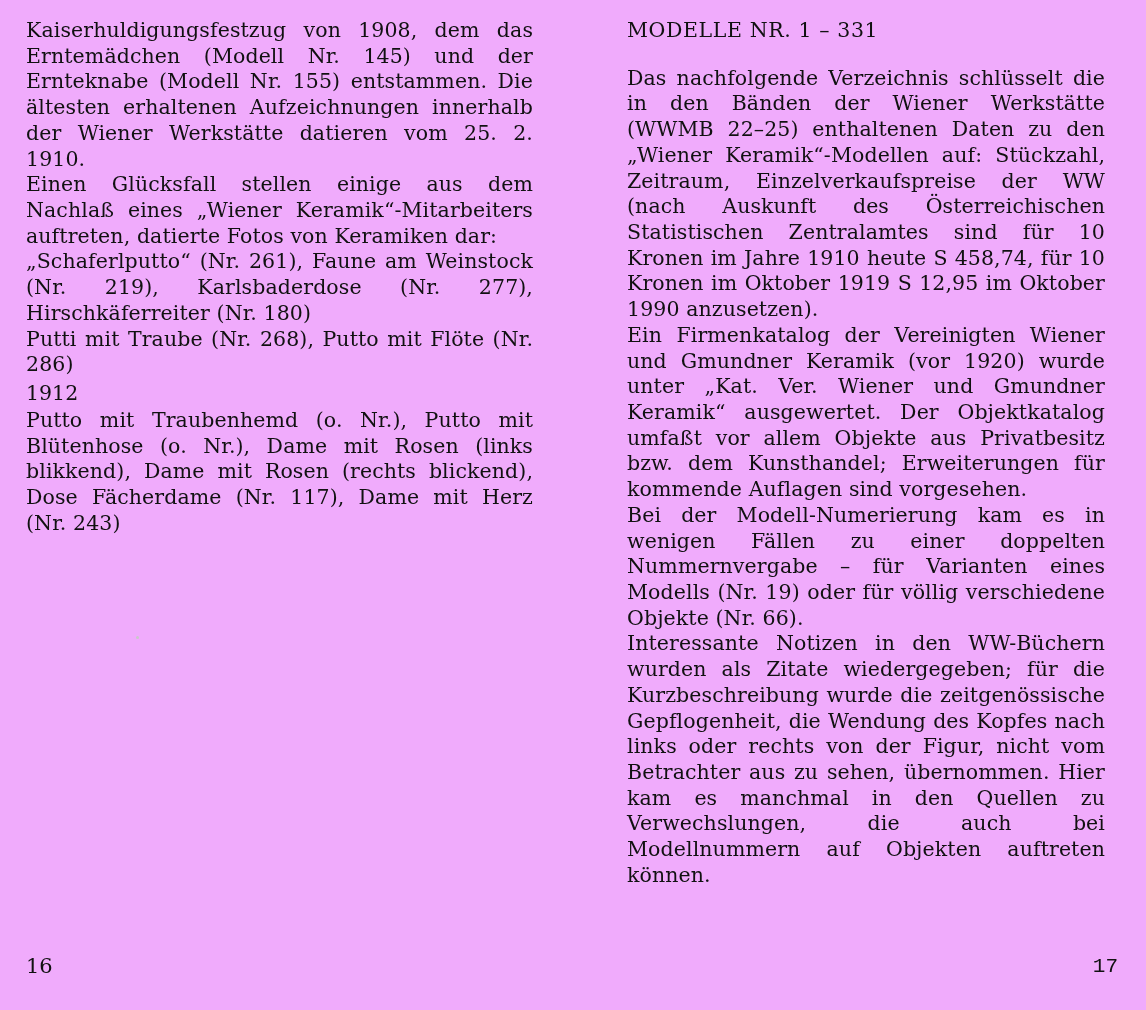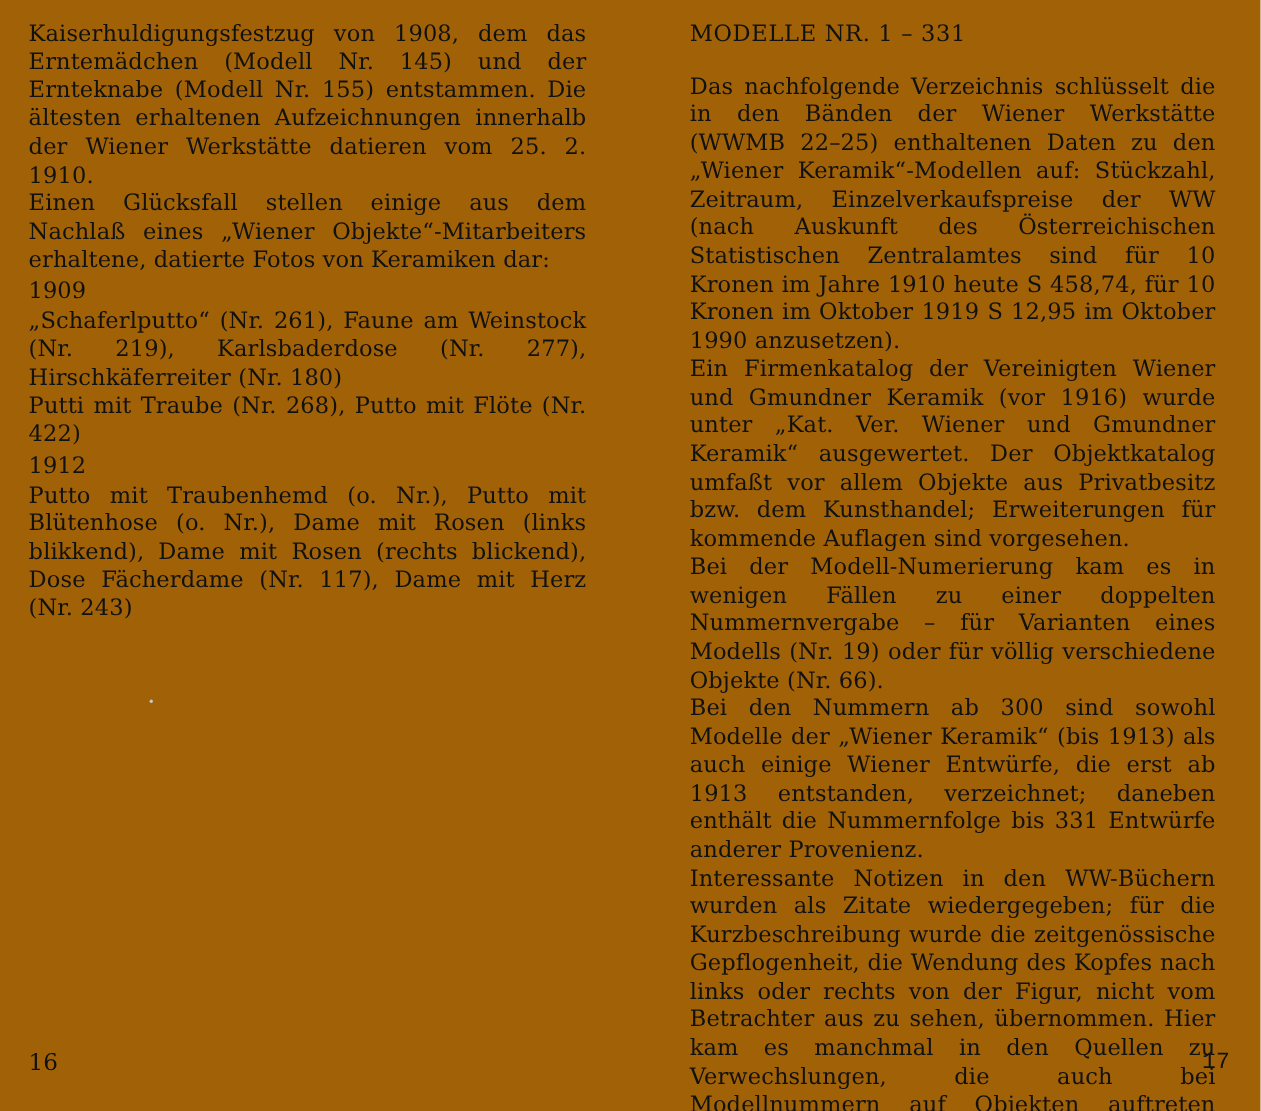--- a/index.html
+++ b/index.html
@@ -11,21 +11,21 @@
     width: 1146px;
     height: 1010px;
     font-family: "DejaVu Serif", serif;
     color: #111111;
     position: relative;
     overflow: hidden;
   }
   .page {
     position: absolute;
     inset: 0;
-    background: #a16207;
+    background: #f0abfc;
   }
   .spread {
     position: absolute;
     top: 0;
     left: 0;
     width: 1146px;
     height: 1010px;
     display: flex;
   }
   .col {
@@ -87,49 +87,47 @@
   }
 </style>
 </head>
 <body>
 
 <div class="page">
   <div class="spread">
 
     <div class="col col-left">
       <p class="txt block">Kaiserhuldigungsfestzug von 1908, dem das Erntemädchen (Modell Nr. 145) und der Ernteknabe (Modell Nr. 155) entstammen. Die ältesten erhaltenen Aufzeichnungen innerhalb der Wiener Werkstätte datieren vom 25. 2. 1910.</p>
-      <p class="txt block">Einen Glücksfall stellen einige aus dem Nachlaß eines „Wiener Objekte“-Mitarbeiters erhaltene, datierte Fotos von Keramiken dar:</p>
+      <p class="txt block">Einen Glücksfall stellen einige aus dem Nachlaß eines „Wiener Keramik“-Mitarbeiters auftreten, datierte Fotos von Keramiken dar:</p>
 
       <div>
-        <div class="year">1909</div>
       </div>
 
       <div>
         <p class="txt">„Schaferlputto“ (Nr. 261), Faune am Weinstock (Nr. 219), Karlsbaderdose (Nr. 277), Hirschkäferreiter (Nr. 180)</p>
       </div>
 
       <div>
-        <p class="txt">Putti mit Traube (Nr. 268), Putto mit Flöte (Nr. 422)</p>
+        <p class="txt">Putti mit Traube (Nr. 268), Putto mit Flöte (Nr. 286)</p>
       </div>
 
       <div>
         <div class="year">1912</div>
         <p class="txt">Putto mit Traubenhemd (o. Nr.), Putto mit Blütenhose (o. Nr.), Dame mit Rosen (links blikkend), Dame mit Rosen (rechts blickend), Dose Fächerdame (Nr. 117), Dame mit Herz (Nr. 243)</p>
       </div>
 
       <div class="folio folio-left">16</div>
     </div>
 
     <div class="col col-right">
       <div class="section-head">MODELLE NR. 1 – 331</div>
 
       <p class="txt">Das nachfolgende Verzeichnis schlüsselt die in den Bänden der Wiener Werkstätte (WWMB 22–25) enthaltenen Daten zu den „Wiener Keramik“-Modellen auf: Stückzahl, Zeitraum, Einzelverkaufspreise der WW (nach Auskunft des Österreichischen Statistischen Zentralamtes sind für 10 Kronen im Jahre 1910 heute S 458,74, für 10 Kronen im Oktober 1919 S 12,95 im Oktober 1990 anzusetzen).</p>
-      <p class="txt">Ein Firmenkatalog der Vereinigten Wiener und Gmundner Keramik (vor 1916) wurde unter „Kat. Ver. Wiener und Gmundner Keramik“ ausgewertet. Der Objektkatalog umfaßt vor allem Objekte aus Privatbesitz bzw. dem Kunsthandel; Erweiterungen für kommende Auflagen sind vorgesehen.</p>
+      <p class="txt">Ein Firmenkatalog der Vereinigten Wiener und Gmundner Keramik (vor 1920) wurde unter „Kat. Ver. Wiener und Gmundner Keramik“ ausgewertet. Der Objektkatalog umfaßt vor allem Objekte aus Privatbesitz bzw. dem Kunsthandel; Erweiterungen für kommende Auflagen sind vorgesehen.</p>
       <p class="txt">Bei der Modell-Numerierung kam es in wenigen Fällen zu einer doppelten Nummernvergabe – für Varianten eines Modells (Nr. 19) oder für völlig verschiedene Objekte (Nr. 66).</p>
-      <p class="txt">Bei den Nummern ab 300 sind sowohl Modelle der „Wiener Keramik“ (bis 1913) als auch einige Wiener Entwürfe, die erst ab 1913 entstanden, verzeichnet; daneben enthält die Nummernfolge bis 331 Entwürfe anderer Provenienz.</p>
       <p class="txt">Interessante Notizen in den WW-Büchern wurden als Zitate wiedergegeben; für die Kurzbeschreibung wurde die zeitgenössische Gepflogenheit, die Wendung des Kopfes nach links oder rechts von der Figur, nicht vom Betrachter aus zu sehen, übernommen. Hier kam es manchmal in den Quellen zu Verwechslungen, die auch bei Modellnummern auf Objekten auftreten können.</p>
 
       <div class="folio folio-right">17</div>
     </div>
 
   </div>
   <div class="smear"></div>
 </div>
 
 </body></html>

